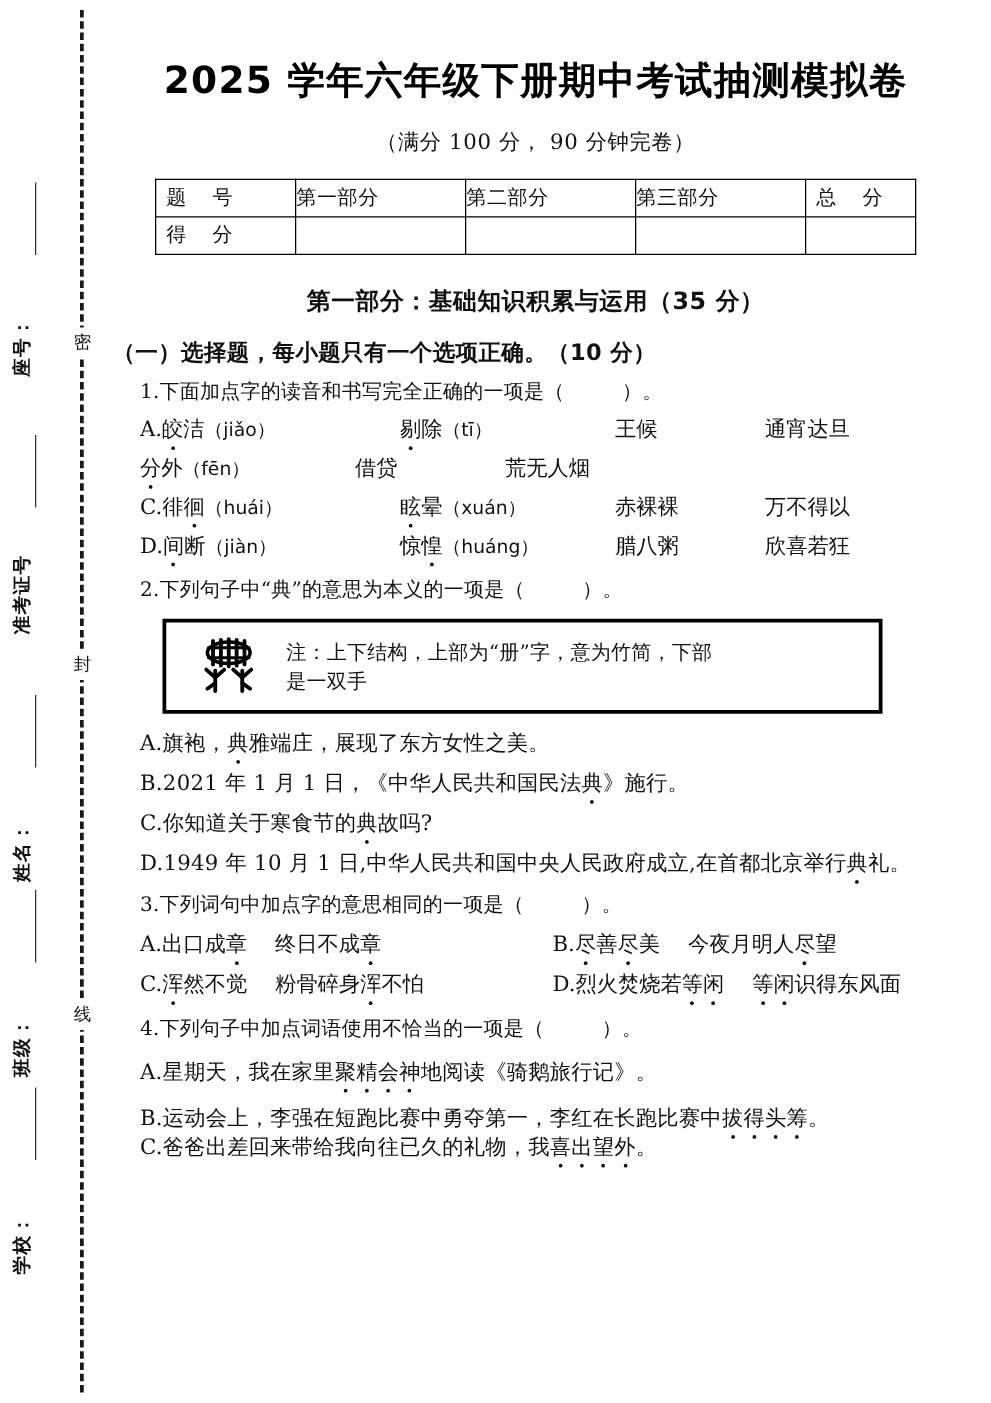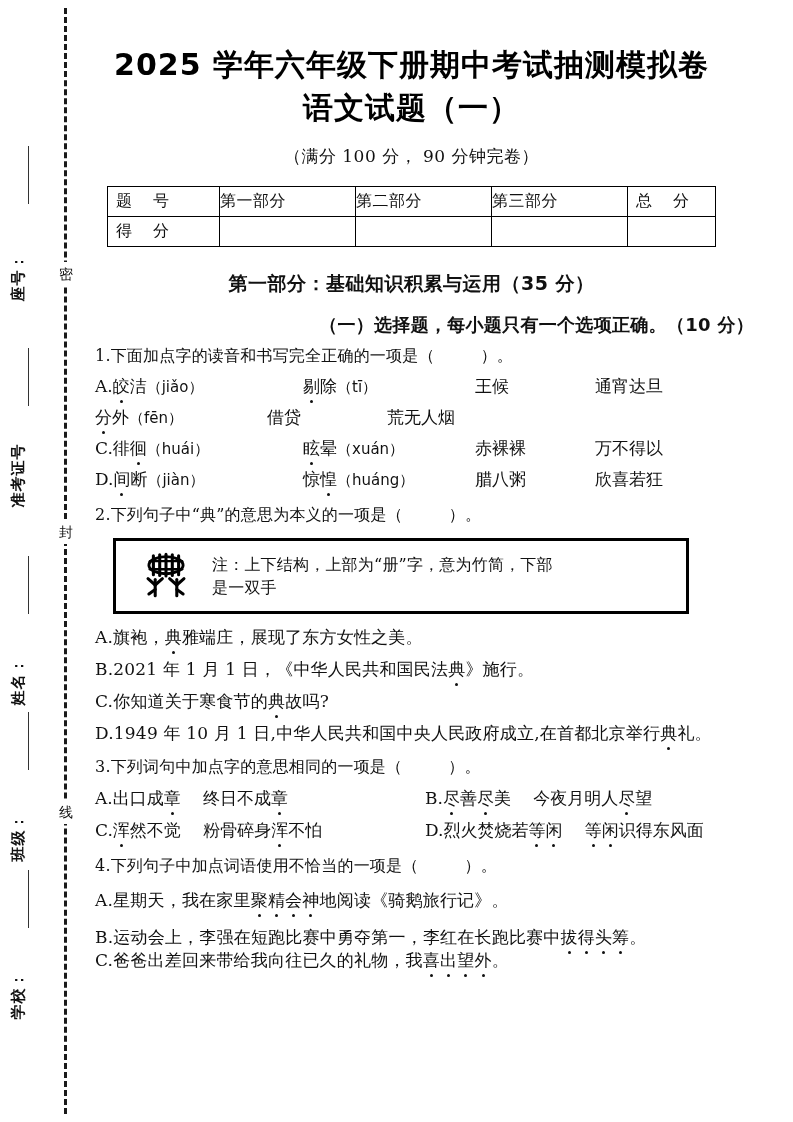--- a/index.html
+++ b/index.html
@@ -42,21 +42,21 @@
     font-weight:700;
     color:#111;
   }
   .seal-rule{
     position:absolute; left:28px; width:0;
     border-left:1px solid #333; height:58px;
   }
 
   
   #sheet{
-    position:absolute; left:69px; top:0;
+    position:absolute; left:86px; top:0;
     width:707px; height:1122px;
     padding:0 22px 0 0;
   }
 
   .title-main{
     margin-top:46px;
     text-align:center;
     font-family:"DejaVu Sans","Liberation Sans",sans-serif;
     font-weight:700;
     font-size:30px;
@@ -111,21 +111,20 @@
     letter-spacing:.5px;
   }
 
   .group-head{
     font-size:18px;
     font-weight:700;
     font-family:"DejaVu Sans","Liberation Sans",sans-serif;
     margin-top:16px;
     padding-left:4px;
     letter-spacing:.3px;
-    text-align:right;
   }
 
   .q-stem{
     font-size:16px;
     margin-top:9px;
     padding-left:26px;
     letter-spacing:.2px;
     white-space:nowrap;
   }
   .gap{ display:inline-block; width:46px; }
@@ -219,21 +218,20 @@
   <div class="seal-field" style="top:828px;">班级：</div>
   <div class="seal-rule" style="top:712px;"></div>
 
   <div class="seal-field" style="top:986px;">学校：</div>
   <div class="seal-rule" style="top:870px;"></div>
 </div>
 
 <div id="sheet">
 
   <div class="title-main">2025 学年六年级下册期中考试抽测模拟卷</div>
-  <div class="title-sub">语文试题（一）</div>
   <div class="title-note">（满分 100 分， 90 分钟完卷）</div>
 
   <table class="score">
     <tbody>
         <tr>
       <td class="c-head"><span class="sp">题  号</span></td>
       <td class="c-part">第一部分</td>
       <td class="c-part">第二部分</td>
       <td class="c-part">第三部分</td>
       <td class="c-total"><span class="sp">总  分</span></td>

